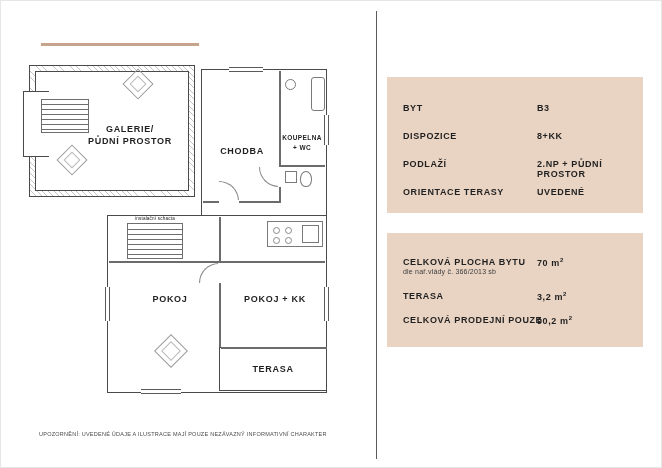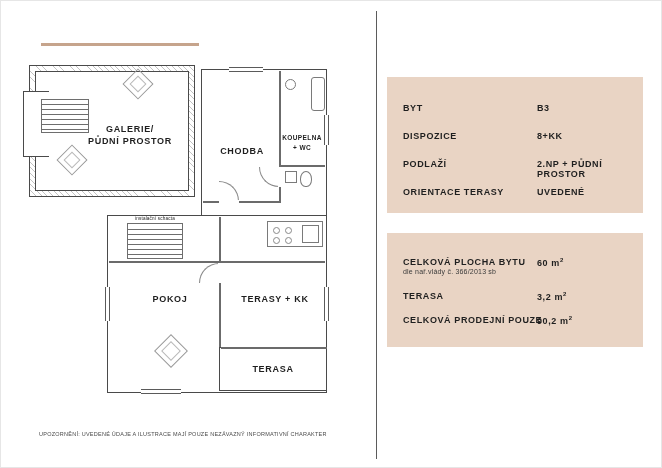--- a/index.html
+++ b/index.html
@@ -276,21 +276,21 @@
     <div class="fx" style="left:244px;top:166px;width:56px;height:26px;"></div>
     <div class="burner" style="left:250px;top:172px;width:7px;height:7px;"></div>
     <div class="burner" style="left:262px;top:172px;width:7px;height:7px;"></div>
     <div class="burner" style="left:250px;top:182px;width:7px;height:7px;"></div>
     <div class="burner" style="left:262px;top:182px;width:7px;height:7px;"></div>
     <div class="fx" style="left:279px;top:170px;width:17px;height:18px;"></div>
 
     <div class="room-label" style="left:104px;top:238px;width:86px;">POKOJ</div>
     <div class="diamond" style="left:136px;top:284px;width:24px;height:24px;"></div>
 
-    <div class="room-label" style="left:206px;top:238px;width:92px;">TERASY + KK</div>
+    <div class="room-label" style="left:206px;top:238px;width:92px;">POKOJ + KK</div>
 
     <div class="door tl" style="left:176px;top:208px;width:20px;height:20px;"></div>
     <div class="gap" style="left:195px;top:208px;width:4px;height:20px;"></div>
 
     <div class="wall" style="left:196px;top:292px;width:108px;height:44px;"></div>
     <div class="room-label" style="left:208px;top:308px;width:84px;">TERASA</div>
     <div class="thinwall" style="left:198px;top:292px;width:106px;height:2px;"></div>
 
     <div class="win v" style="left:82px;top:232px;width:5px;height:34px;"></div>
     <div class="win" style="left:118px;top:334px;width:40px;height:5px;"></div>
@@ -314,21 +314,21 @@
     <div class="row" style="top:110px;">
       <span class="lbl">ORIENTACE TERASY</span>
       <span class="val">UVEDENÉ</span>
     </div>
   </div>
 
   <div class="panel panel-bottom">
     <div class="row" style="top:24px;">
       <span class="lbl">CELKOVÁ PLOCHA BYTU</span>
       <span class="sub">dle nař.vlády č. 366/2013 sb</span>
-      <span class="val"><span>60 m</span><sup>2</sup></span>
+      <span class="val"><span>70 m</span><sup>2</sup></span>
     </div>
     <div class="row" style="top:58px;">
       <span class="lbl">TERASA</span>
       <span class="val"><span>3,2 m</span><sup>2</sup></span>
     </div>
     <div class="row" style="top:82px;">
       <span class="lbl">CELKOVÁ PRODEJNÍ POUZE</span>
       <span class="val"><span>90,2 m</span><sup>2</sup></span>
     </div>
   </div>

